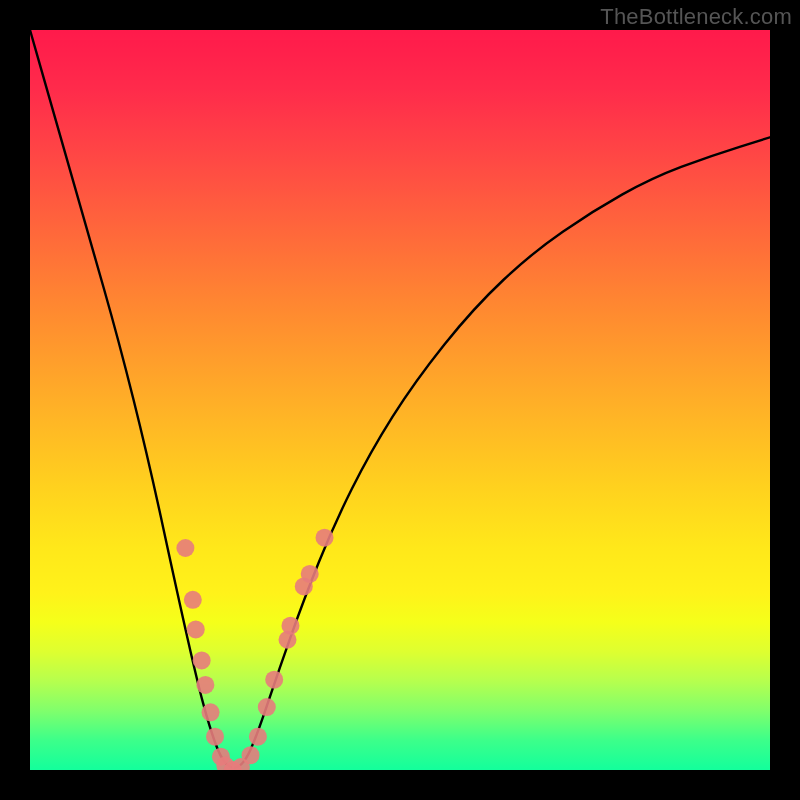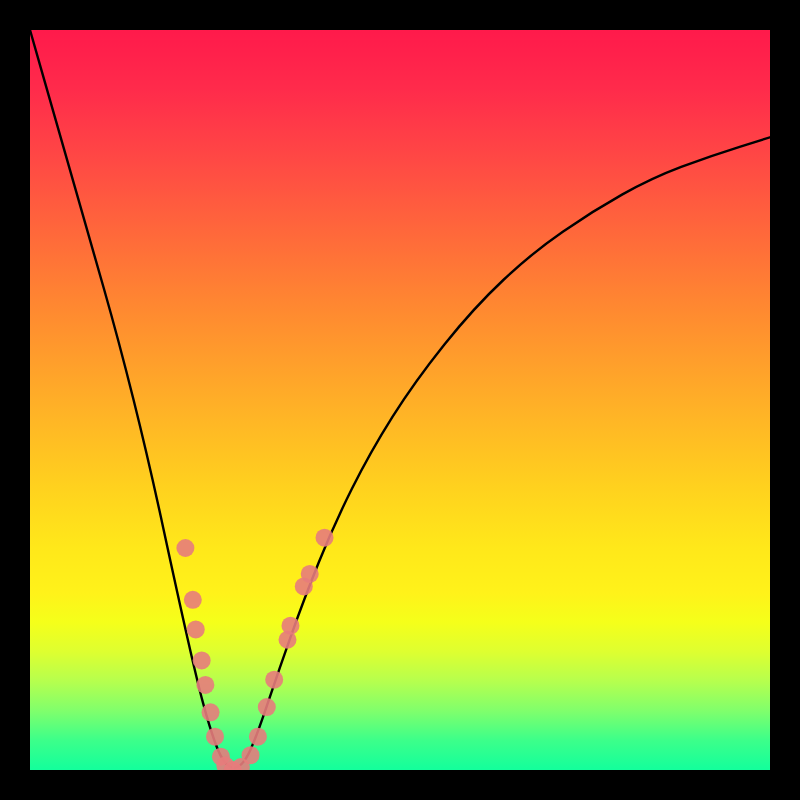--- a/index.html
+++ b/index.html
@@ -82,13 +82,14 @@
           <circle cx="236.80" cy="677.10" r="9" fill="#e77c7c" fill-opacity="0.9"></circle>
           <circle cx="244.20" cy="649.72" r="9" fill="#e77c7c" fill-opacity="0.9"></circle>
           <circle cx="257.52" cy="609.76" r="9" fill="#e77c7c" fill-opacity="0.9"></circle>
           <circle cx="260.48" cy="595.70" r="9" fill="#e77c7c" fill-opacity="0.9"></circle>
           <circle cx="273.80" cy="556.48" r="9" fill="#e77c7c" fill-opacity="0.9"></circle>
           <circle cx="279.72" cy="543.90" r="9" fill="#e77c7c" fill-opacity="0.9"></circle>
           <circle cx="294.52" cy="507.64" r="9" fill="#e77c7c" fill-opacity="0.9"></circle>
         </g>
     </svg>
   </div>
+  <div class="watermark">TheBottleneck.com</div>
 </div>
 
 </body></html>

